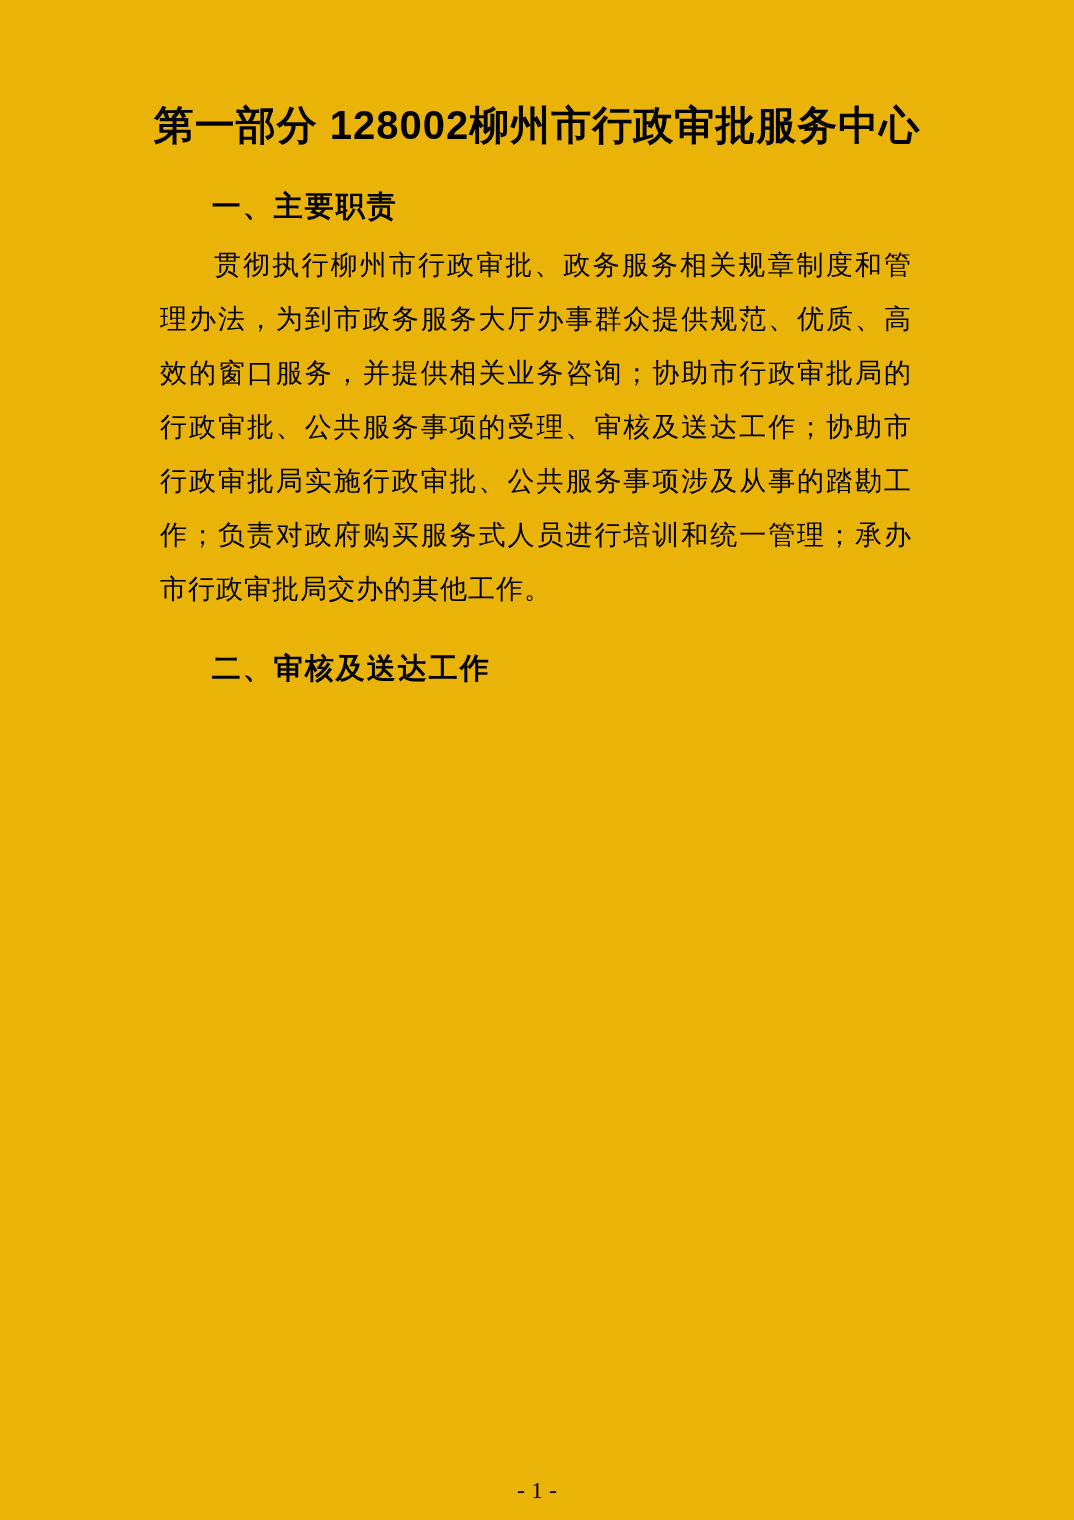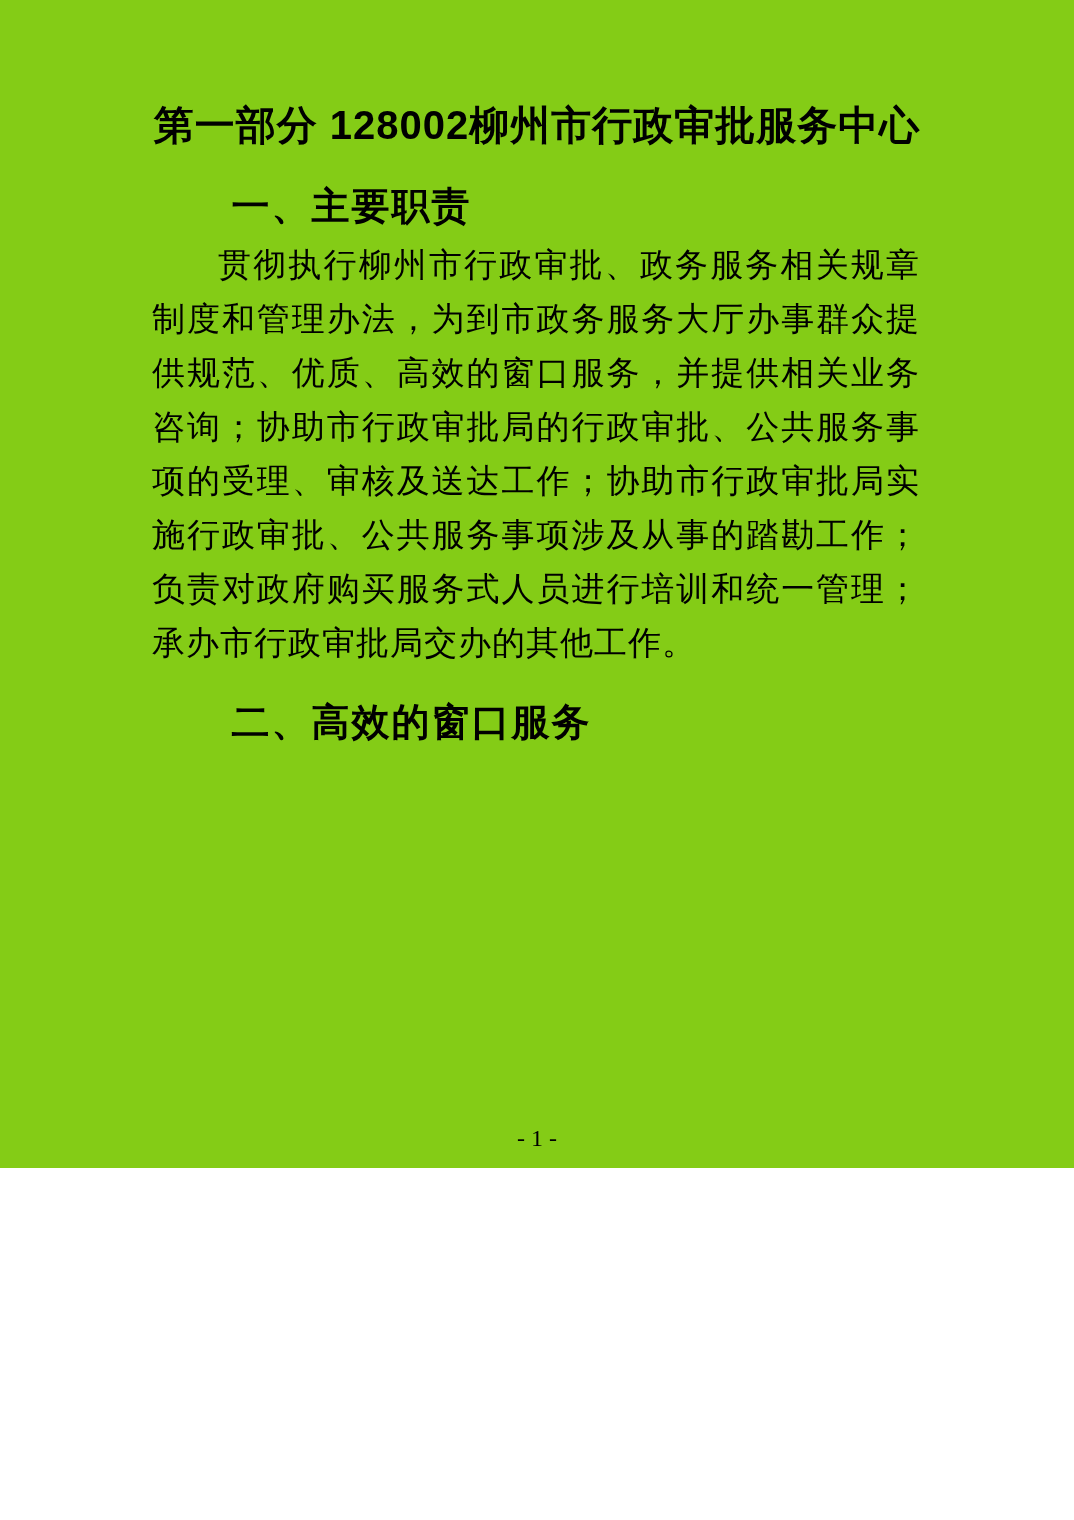--- a/index.html
+++ b/index.html
@@ -3,23 +3,23 @@
 <meta charset="utf-8">
 <style>
   html, body {
     margin: 0;
     padding: 0;
     background: #ffffff;
   }
   .page {
     position: relative;
     width: 1074px;
-    height: 1168px;
+    height: 1520px;
     margin: 0 auto;
-    background: #84cc16;
+    background: #eab308;
     color: #000000;
     overflow: hidden;
   }
   .doc-title {
     margin: 0;
     padding: 100px 80px 0 80px;
     text-align: center;
     font-family: "Liberation Sans", sans-serif;
     font-weight: bold;
     font-size: 40px;
@@ -30,33 +30,33 @@
   .doc-title .title-line {
     display: block;
   }
   .content {
     padding: 0 150px 0 148px;
   }
   .section-heading {
     margin: 36px 0 12px 0;
     font-family: "Liberation Sans", sans-serif;
     font-weight: bold;
-    font-size: 38px;
+    font-size: 29px;
     line-height: 40px;
     text-indent: 2.2em;
     letter-spacing: 2px;
     color: #000000;
   }
   .section-heading.second {
     margin-top: 32px;
   }
   .body-paragraph {
-    margin: 4px;
+    margin: 12px;
     font-family: "Liberation Serif", serif;
-    font-size: 33px;
+    font-size: 27px;
     line-height: 54px;
     text-indent: 2em;
     text-align: justify;
     text-justify: inter-character;
     letter-spacing: 1px;
     color: #000000;
   }
   .page-footer {
     position: absolute;
     bottom: 16px;
@@ -77,20 +77,20 @@
   <h1 class="doc-title">
     <span class="title-line">第一部分 128002柳州市行政审批服务中心</span>
   </h1>
 
   <div class="content">
 
     <h2 class="section-heading">一、主要职责</h2>
 
     <p class="body-paragraph">贯彻执行柳州市行政审批、政务服务相关规章制度和管理办法，为到市政务服务大厅办事群众提供规范、优质、高效的窗口服务，并提供相关业务咨询；协助市行政审批局的行政审批、公共服务事项的受理、审核及送达工作；协助市行政审批局实施行政审批、公共服务事项涉及从事的踏勘工作；负责对政府购买服务式人员进行培训和统一管理；承办市行政审批局交办的其他工作。</p>
 
-    <h2 class="section-heading second">二、高效的窗口服务</h2>
+    <h2 class="section-heading second">二、审核及送达工作</h2>
 
 
   </div>
 
   <div class="page-footer">- 1 -</div>
 
 </div>
 
 </body></html>

